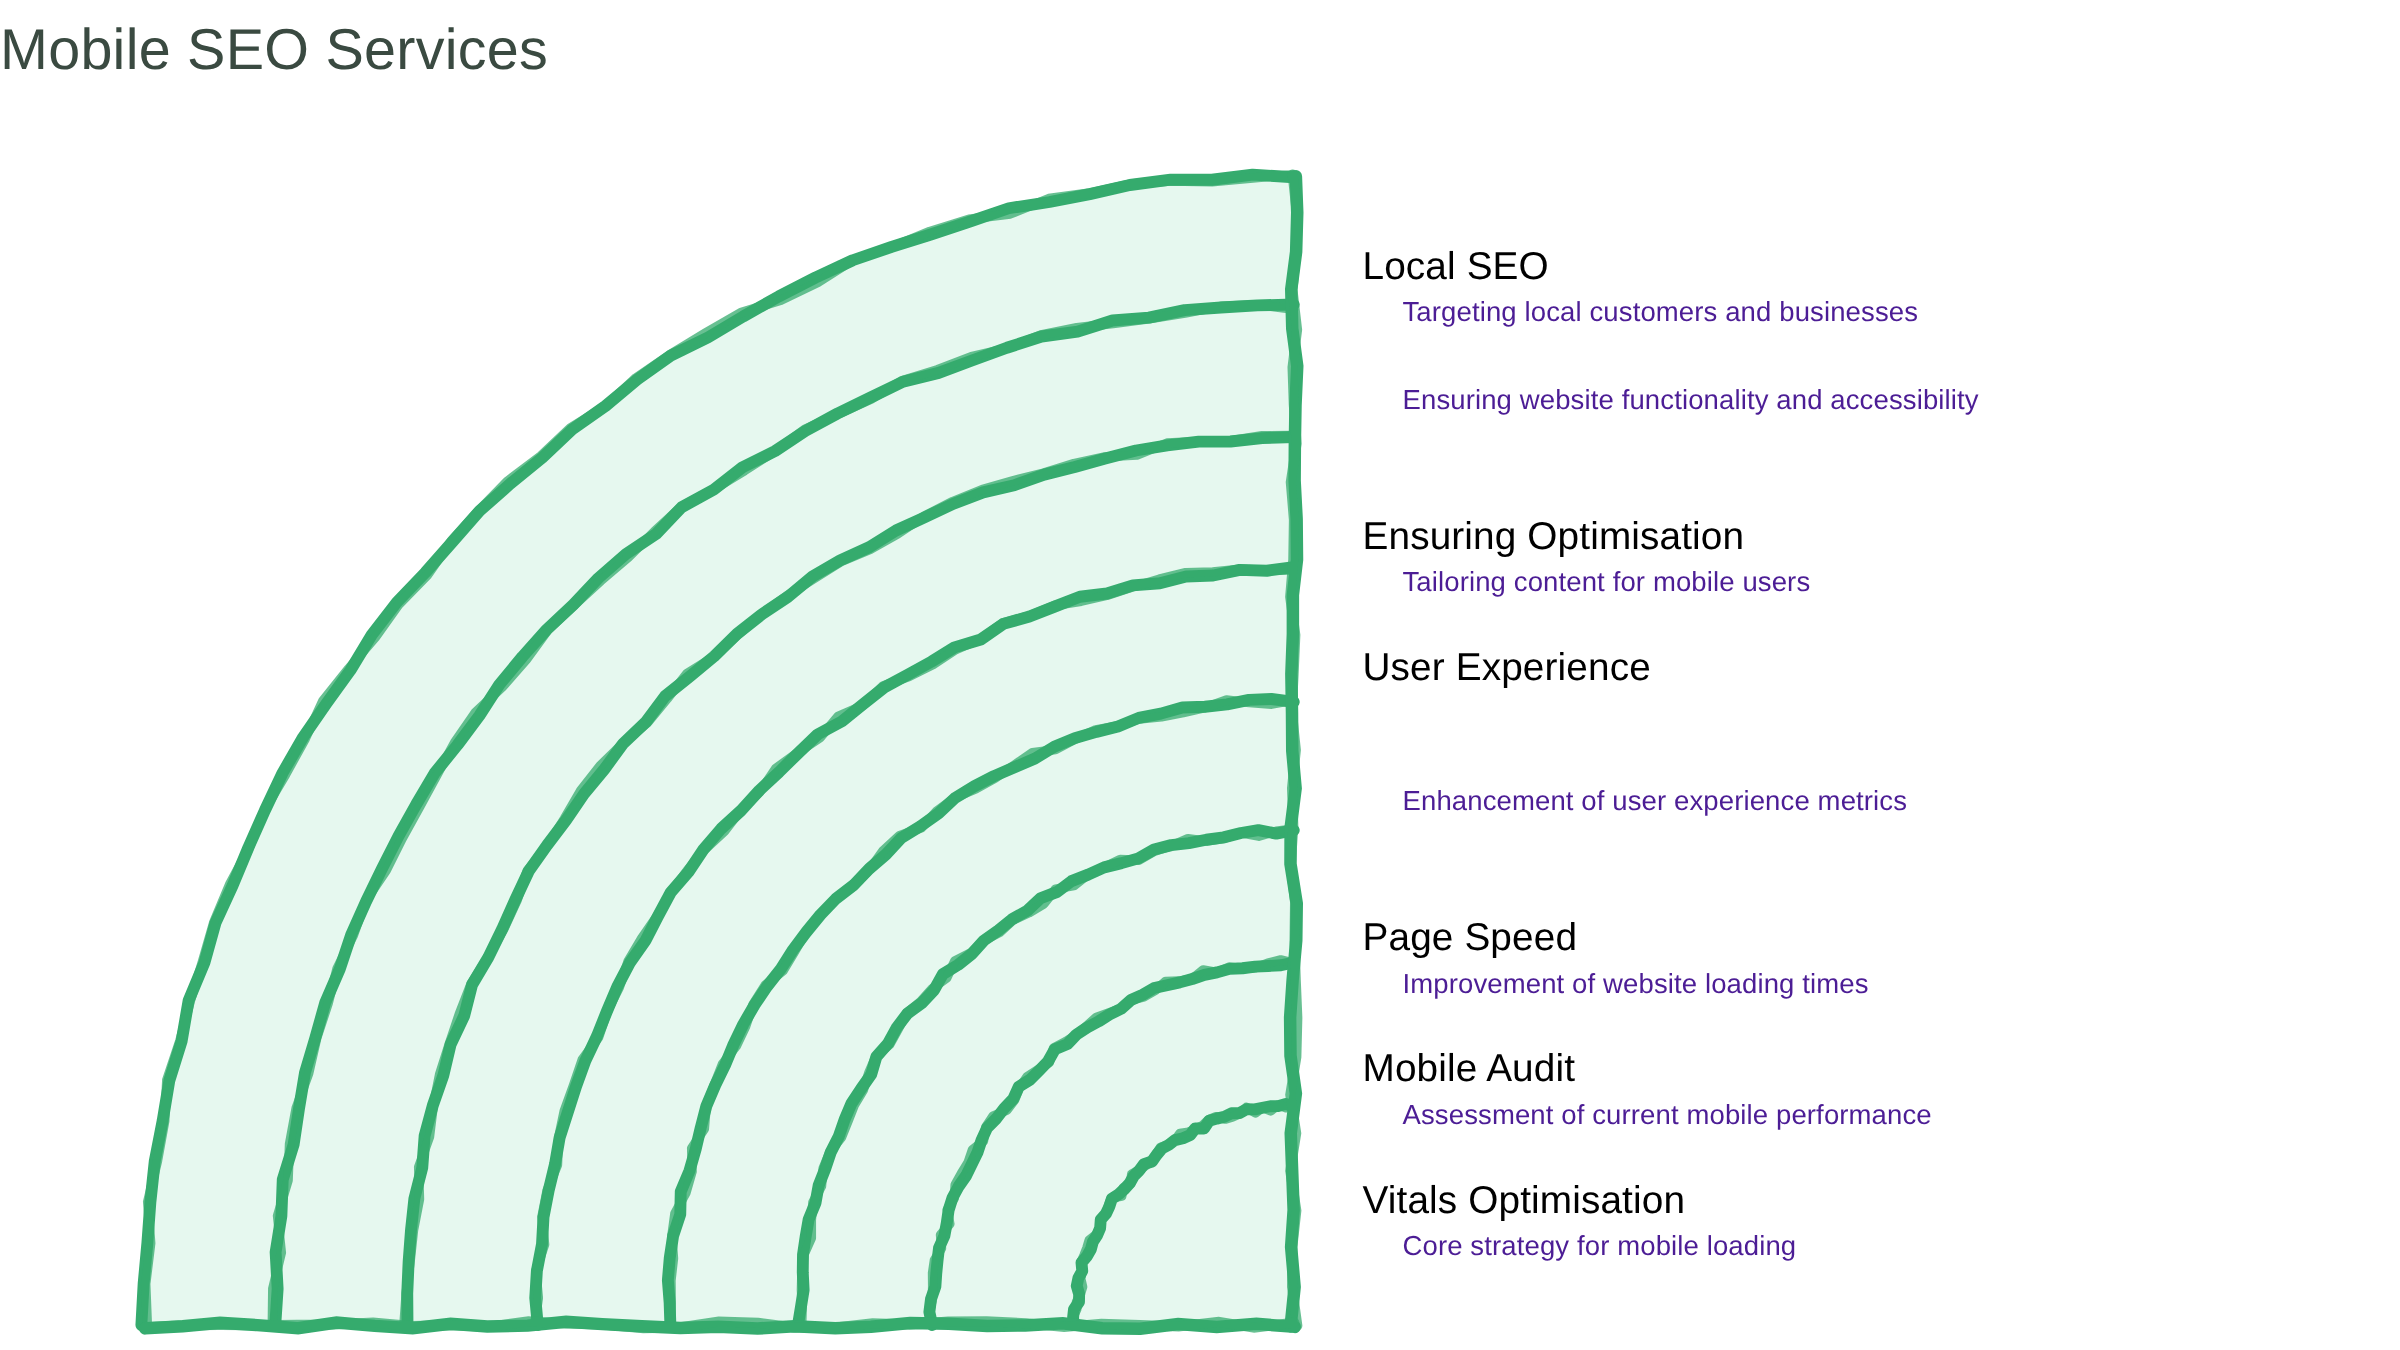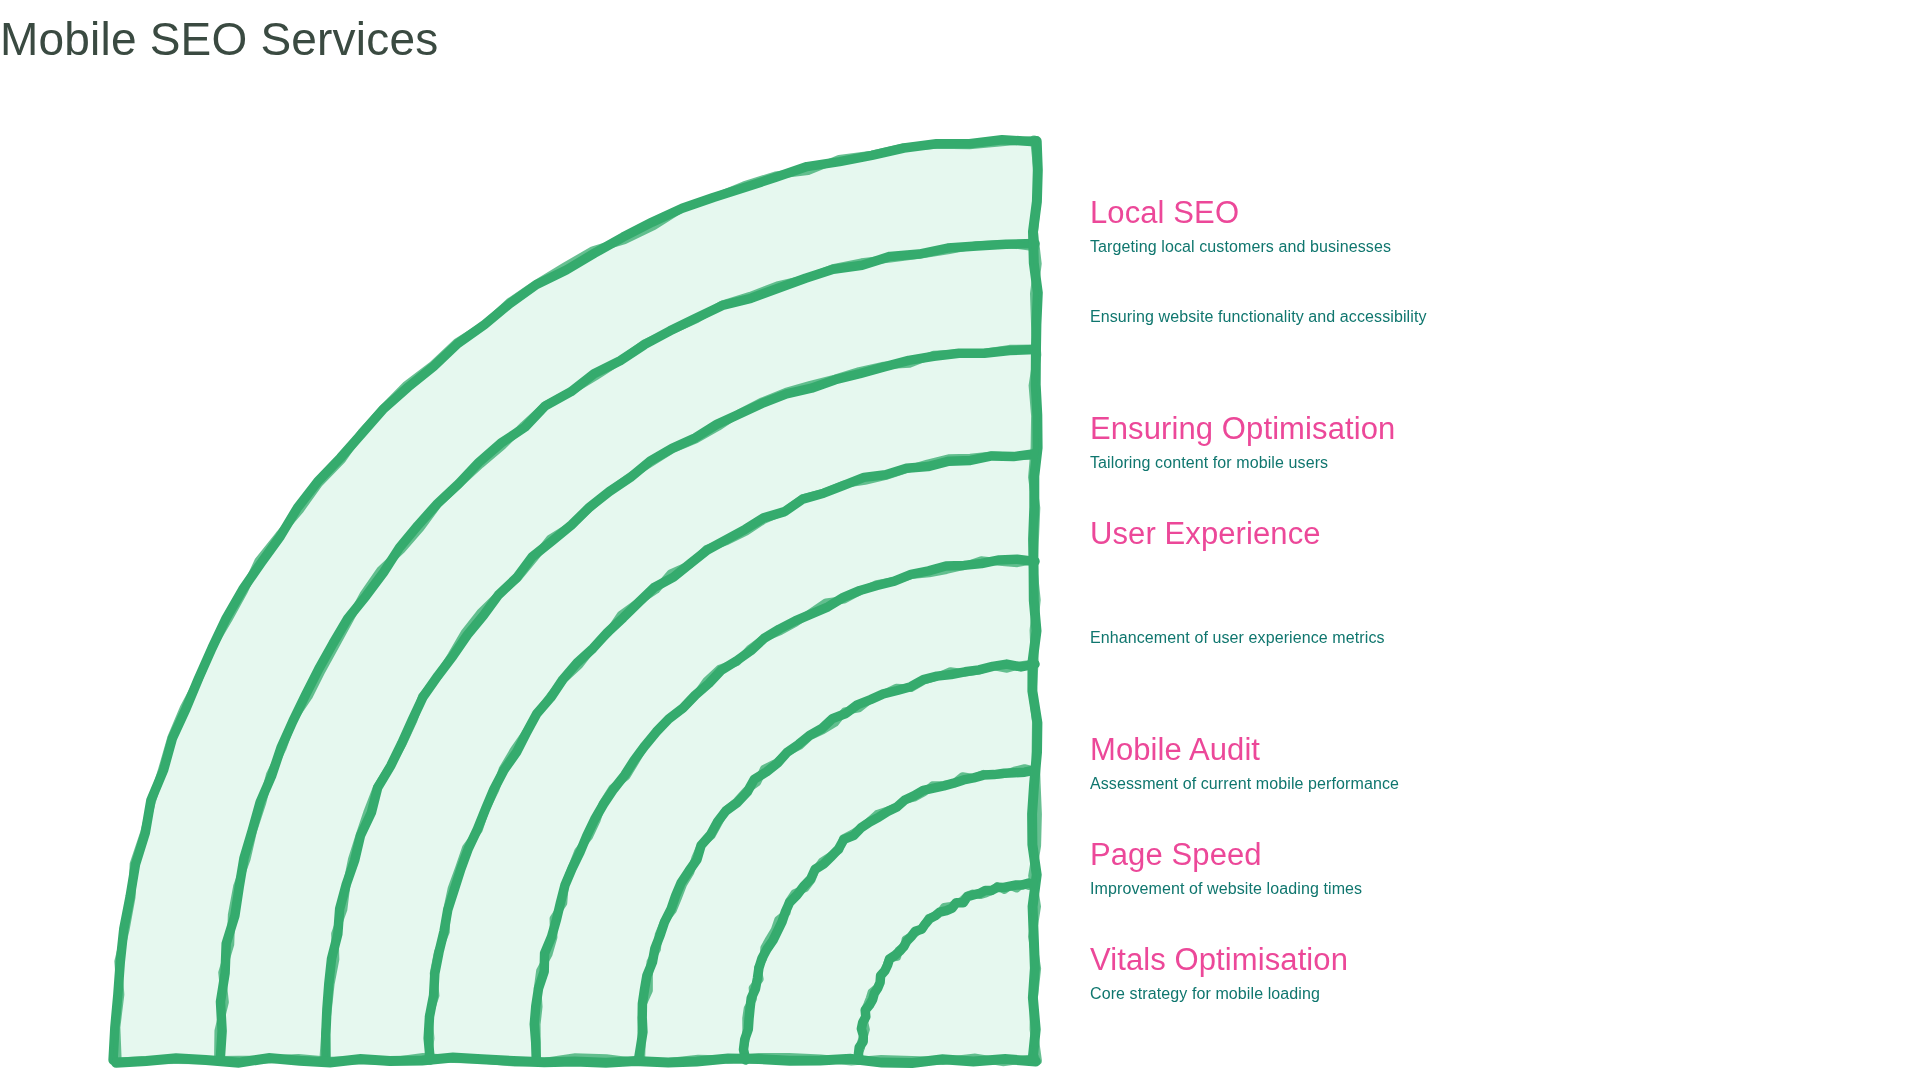--- a/index.html
+++ b/index.html
@@ -56,33 +56,34 @@
     top: 196px;
     width: 790px;
   }
   .legend-item {
     height: 105px;
     position: relative;
   }
   .legend-label {
     font-size: 31px;
     font-weight: 400;
-    color: #ec4899;
+    color: #000000;
     line-height: 1.12;
     white-space: nowrap;
     letter-spacing: 0.1px;
   }
   .legend-desc {
-    font-size: 16px;
+    font-size: 22px;
     font-weight: 400;
-    color: #0f766e;
+    color: #4c1d95;
     line-height: 1.2;
     margin-top: 6px;
     white-space: nowrap;
     letter-spacing: 0.1px;
+    margin-left: 32px;
   }
 </style>
 </head>
 <body>
 
 <div id="page">
 
   <div id="chart-title">Mobile SEO Services</div>
 
   <div id="arc-diagram">
@@ -145,26 +146,26 @@
         <div class="legend-label">Ensuring Optimisation</div>
         <div class="legend-desc">Tailoring content for mobile users</div>
       </div>
       <div class="legend-item">
         <div class="legend-label">User Experience</div>
       </div>
       <div class="legend-item">
         <div class="legend-desc">Enhancement of user experience metrics</div>
       </div>
       <div class="legend-item">
+        <div class="legend-label">Page Speed</div>
+        <div class="legend-desc">Improvement of website loading times</div>
+      </div>
+      <div class="legend-item">
         <div class="legend-label">Mobile Audit</div>
         <div class="legend-desc">Assessment of current mobile performance</div>
-      </div>
-      <div class="legend-item">
-        <div class="legend-label">Page Speed</div>
-        <div class="legend-desc">Improvement of website loading times</div>
       </div>
       <div class="legend-item">
         <div class="legend-label">Vitals Optimisation</div>
         <div class="legend-desc">Core strategy for mobile loading</div>
       </div>
     </div>
 
 </div>
 
 </body></html>

